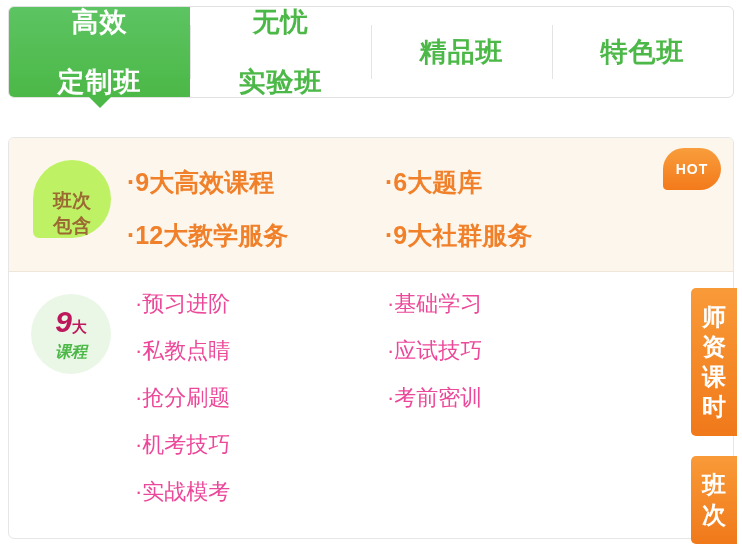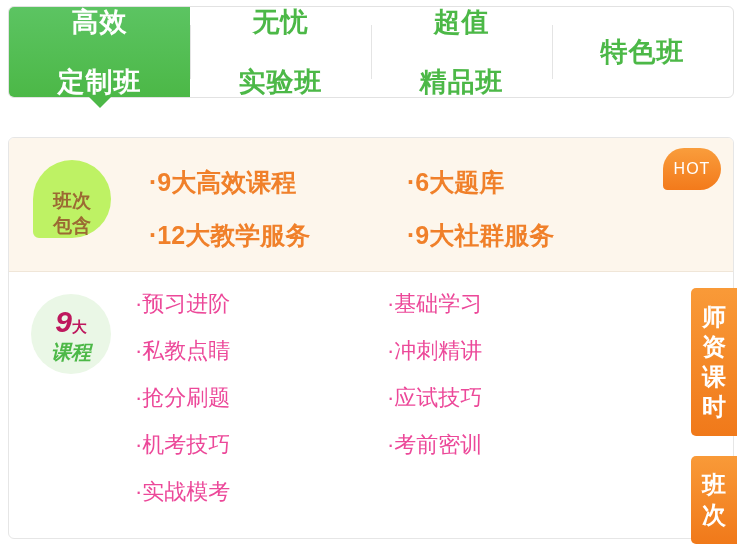--- a/index.html
+++ b/index.html
@@ -109,21 +109,21 @@
     flex-direction: column;
     align-items: center;
     justify-content: flex-end;
     color: #9b6a33;
     font-size: 19px;
     line-height: 25px;
     font-weight: bold;
   }
   .pkg-list {
     position: absolute;
-    left: 140px;
+    left: 118px;
     top: 18px;
     right: 0;
     display: flex;
     flex-wrap: wrap;
   }
   .pkg-item {
     width: 258px;
     color: #f0802a;
     font-size: 25px;
     line-height: 53px;
@@ -134,22 +134,22 @@
   .hot-badge {
     position: absolute;
     right: 12px;
     top: 10px;
     width: 58px;
     height: 42px;
     background: #f5821f;
     background: linear-gradient(180deg,#f99d3c 0%,#f37a1b 100%);
     border-radius: 29px 29px 29px 6px;
     color: #ffffff;
-    font-size: 16px;
-    font-weight: normal;
+    font-size: 14px;
+    font-weight: bold;
     display: flex;
     align-items: center;
     justify-content: center;
     letter-spacing: 1px;
   }
 
   
   .courses {
     position: relative;
     padding: 18px 0 0 0;
@@ -176,21 +176,21 @@
     font-style: italic;
     line-height: 30px;
   }
   .course-badge .num .sm {
     font-size: 15px;
     font-style: normal;
     font-weight: bold;
   }
   .course-badge .sub {
     color: #4cb847;
-    font-size: 20px;
+    font-size: 16px;
     font-weight: bold;
     font-style: italic;
     line-height: 20px;
   }
   .course-cols {
     position: absolute;
     left: 126px;
     top: 8px;
     display: flex;
   }
@@ -231,21 +231,20 @@
   <div class="tab active">
     <span class="tab-l1">高效</span>
     <span class="tab-l2">定制班</span>
     <span class="arrow"></span>
   </div>
   <div class="tab">
     <span class="tab-l1">无忧</span>
     <span class="tab-l2">实验班</span>
   </div>
   <div class="tab">
-    <span class="tab-l1">超值</span>
     <span class="tab-l2">精品班</span>
   </div>
   <div class="tab">
     <span class="tab-l2">特色班</span>
   </div>
 </div>
 
 <div class="card">
 
   <div class="pkg">
@@ -270,21 +269,20 @@
     <div class="course-cols">
       <div class="course-col">
         <div class="course-item">·预习进阶</div>
         <div class="course-item">·私教点睛</div>
         <div class="course-item">·抢分刷题</div>
         <div class="course-item">·机考技巧</div>
         <div class="course-item">·实战模考</div>
       </div>
       <div class="course-col">
         <div class="course-item">·基础学习</div>
-        <div class="course-item">·冲刺精讲</div>
         <div class="course-item">·应试技巧</div>
         <div class="course-item">·考前密训</div>
       </div>
     </div>
   </div>
 
   <div class="side-tab side-teacher">
     <span>师</span>
     <span>资</span>
     <span>课</span>

